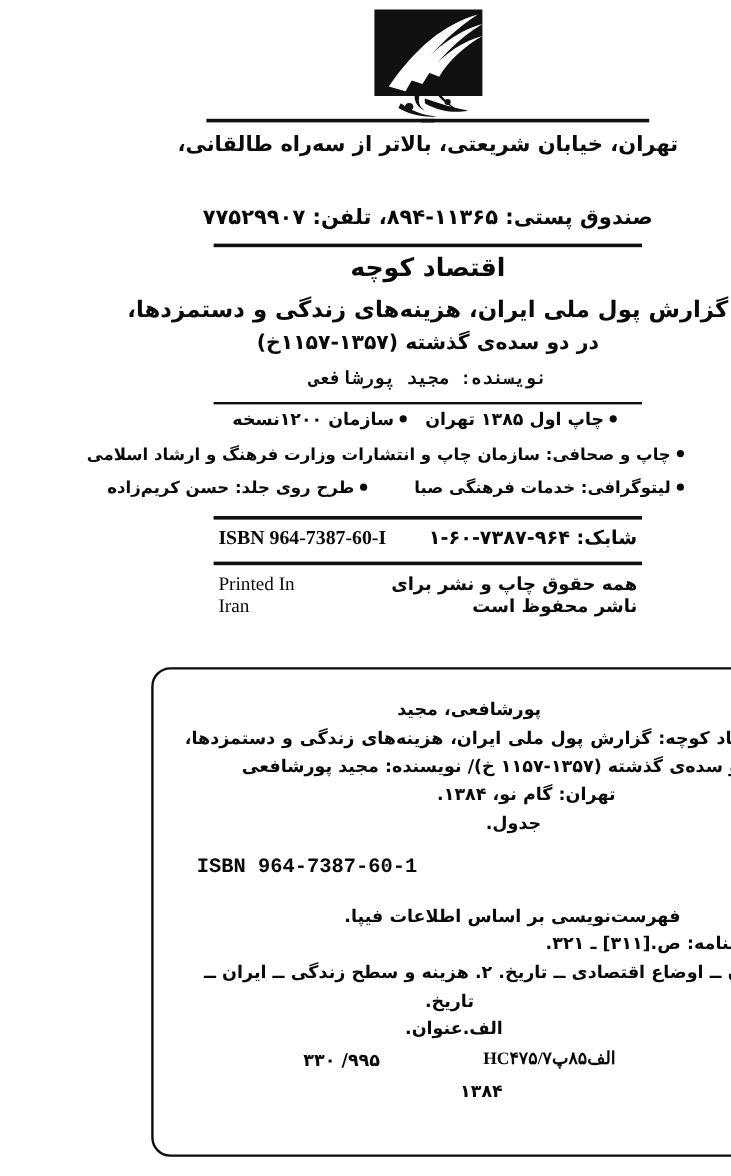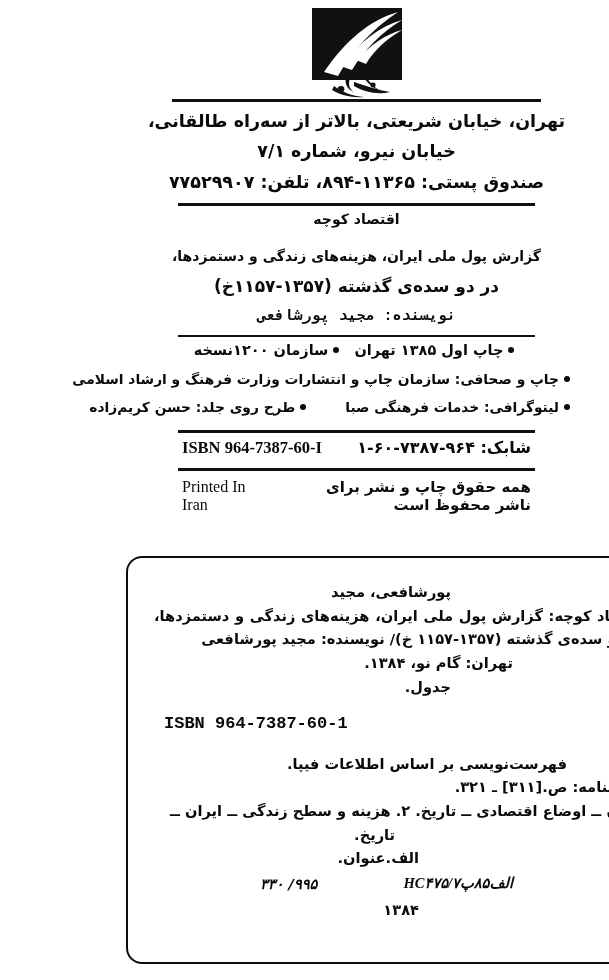--- a/index.html
+++ b/index.html
@@ -58,22 +58,22 @@
     position: absolute;
     left: 0;
     right: 0;
     text-align: center;
     direction: rtl;
     white-space: nowrap;
     line-height: 1.15;
   }
   .addr      { font-size: 17.5px; font-weight: 700; letter-spacing: .1px; }
   .contact   { font-size: 17.5px; font-weight: 700; }
-  .booktitle { font-size: 14px;   font-weight: 700; }
-  .subtitle  { font-size: 14px; font-weight: 700; }
+  .booktitle { font-size: 21px;   font-weight: 700; }
+  .subtitle  { font-size: 19px; font-weight: 700; }
   .subtitle2 { font-size: 17px; font-weight: 700; }
   .author    { font-size: 15px;   font-weight: 700; font-family: Liberation Mono, monospace; }
   .credit    { font-size: 14.5px; font-weight: 700; }
   .credit-sm { font-size: 13.8px; font-weight: 700; }
   .copyright { font-size: 15px;   font-weight: 700; margin-left: 44px; }
 
   .isbn-row {
     position: absolute;
     left: 78px;
     right: 78px;
@@ -182,21 +182,20 @@
     justify-content: flex-start;
     gap: 86px;
     padding-right: 150px;
     margin-top: 2px;
   }
   .call-num {
     direction: rtl;
     unicode-bidi: plaintext;
     font-size: 14.6px;
     font-weight: 700;
-    font-style: italic;
   }
   .call-en {
     font-family: "Liberation Serif", "DejaVu Serif", serif;
   }
   .cip-year {
     text-align: right;
     padding-right: 244px;
     margin-top: 2px;
   }
 </style>
@@ -221,21 +220,20 @@
         <ellipse cx="47" cy="83" rx="3.4" ry="3.1" fill="#111111"></ellipse>
         <ellipse cx="79" cy="79" rx="2.6" ry="2.4" fill="#111111"></ellipse>
       </svg>
     </div>
   </div>
 
   <div class="rule rule-left" style="top:99px;"></div>
   <div class="rule rule-right" style="top:99px;"></div>
 
   <div class="ln addr" style="top:111px;">تهران، خیابان شریعتی، بالاتر از سه‌راه طالقانی،</div>
-  <div class="ln addr" style="top:141px;">خیابان نیرو، شماره ۷/۱</div>
 
   <div class="ln contact" style="top:172px;">صندوق پستی: ۱۱۳۶۵-۸۹۴، تلفن: ۷۷۵۲۹۹۰۷</div>
 
   <div class="rule rule-full" style="top:203px;"></div>
 
   <div class="ln booktitle" style="top:211px;">اقتصاد کوچه</div>
 
   <div class="ln subtitle" style="top:248px;">گزارش پول ملی ایران، هزینه‌های زندگی و دستمزدها،</div>
   <div class="ln subtitle2" style="top:277px;">در دو سده‌ی گذشته (۱۳۵۷-۱۱۵۷خ)</div>
 

